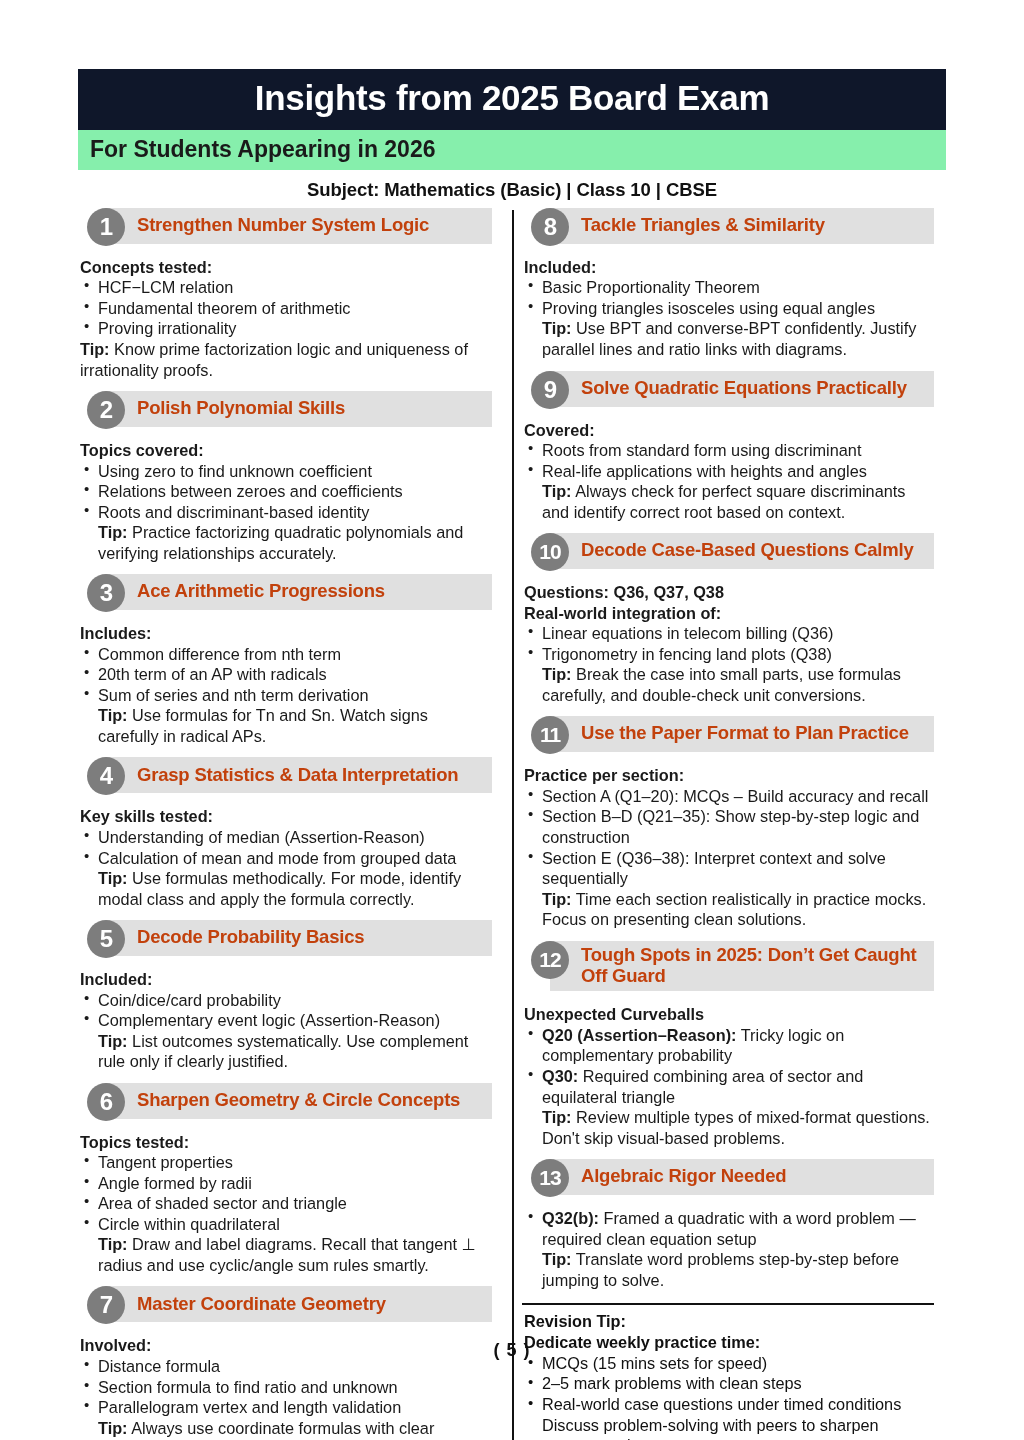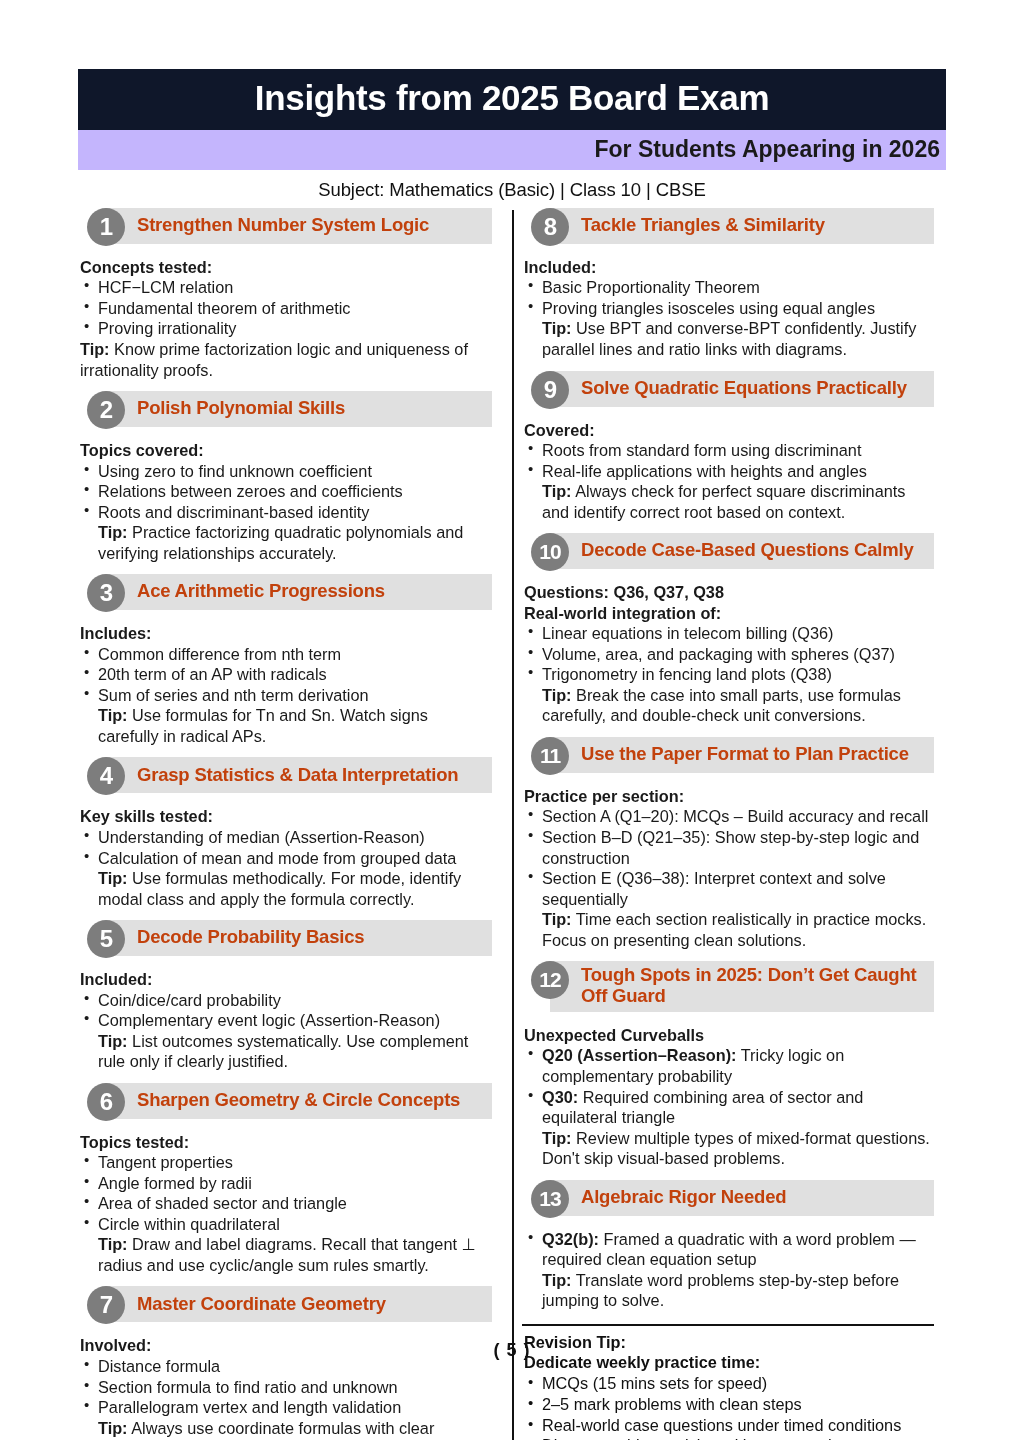--- a/index.html
+++ b/index.html
@@ -25,32 +25,32 @@
     color: #ffffff;
     text-align: center;
     font-size: 35px;
     font-weight: bold;
     letter-spacing: -0.3px;
     padding: 11px 6px 13px 6px;
     margin-top: 69px;
     line-height: 1.05;
   }
   .header-sub {
-    background: #c4b5fd;
+    background: #86efac;
     color: #1a1a1a;
-    text-align: right;
+    text-align: left;
     font-size: 23px;
     font-weight: bold;
     padding: 7px 6px 9px 12px;
     line-height: 1.05;
   }
   .header-subject {
     text-align: center;
     font-size: 18.5px;
-    font-weight: normal;
+    font-weight: bold;
     color: #111111;
     padding: 9px 0 7px 0;
     letter-spacing: -0.1px;
   }
 
   
   .columns {
     display: flex;
     position: relative;
     align-items: flex-start;
@@ -334,21 +334,20 @@
             <div class="num-circle two-digit">10</div>
             <div class="sec-title-bar">
               <div class="sec-title">Decode Case-Based Questions Calmly</div>
             </div>
           </div>
           <div class="sec-body">
             <span class="label">Questions: Q36, Q37, Q38</span>
             <span class="label">Real-world integration of:</span>
             <ul class="bullets">
               <li>Linear equations in telecom billing (Q36)</li>
-              <li>Volume, area, and packaging with spheres (Q37)</li>
               <li>Trigonometry in fencing land plots (Q38)</li>
             </ul>
             <div class="tip"><span class="b">Tip:</span><span> Break the case into small parts, use formulas carefully, and double-check unit conversions.</span></div>
           </div>
         </div>
         <div class="section">
           <div class="sec-head">
             <div class="num-circle two-digit">11</div>
             <div class="sec-title-bar">
               <div class="sec-title">Use the Paper Format to Plan Practice</div>

